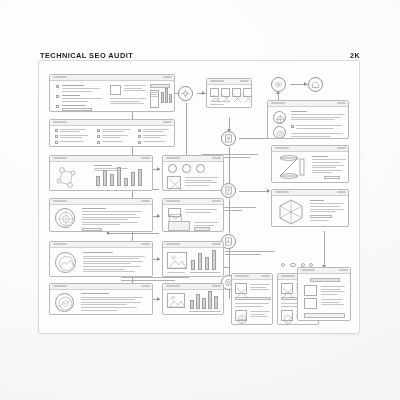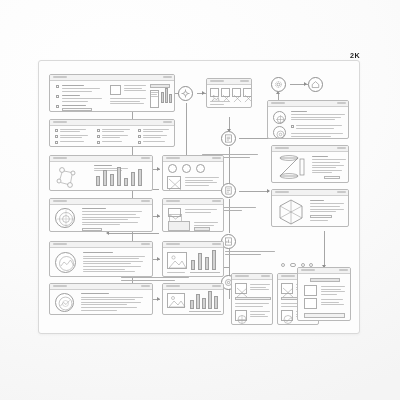--- a/index.html
+++ b/index.html
@@ -85,20 +85,21 @@
   #pager{position:absolute;right:46px;bottom:66px;display:flex;gap:4.5px;align-items:center;}
   #pager .dot{width:4px;height:4px;border:0.8px solid #adadad;border-radius:50%;box-sizing:border-box;}
   #pager .pill{width:6.5px;height:4px;border:0.8px solid #adadad;border-radius:2px;box-sizing:border-box;}
 </style>
 </head>
 <body>
 
 <div id="stage">
   <div id="paper"></div>
 
+  <div id="title">TECHNICAL SEO AUDIT</div>
   <div id="badge">2K</div>
 
   <div id="board">
 
     <div class="conn v" style="left:93px;top:48px;height:182px;"></div>
 
     <div class="conn h" style="left:70px;top:128px;width:23px;"></div>
     <div class="arrow l" style="left:67px;top:125.8px;"></div>
     <div class="conn h" style="left:70px;top:172px;width:23px;"></div>
     <div class="arrow l" style="left:67px;top:169.8px;"></div>

